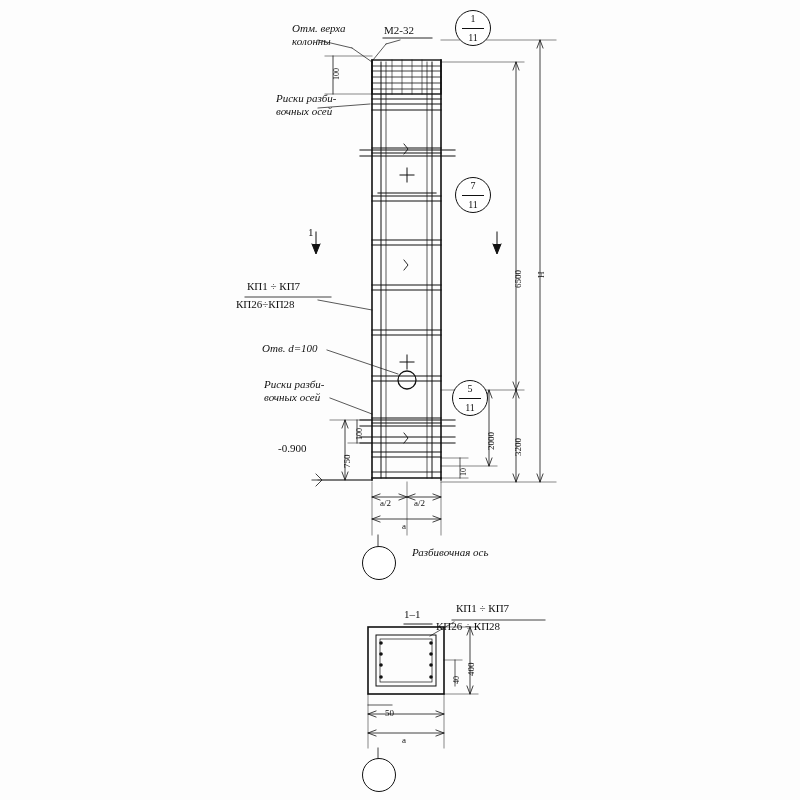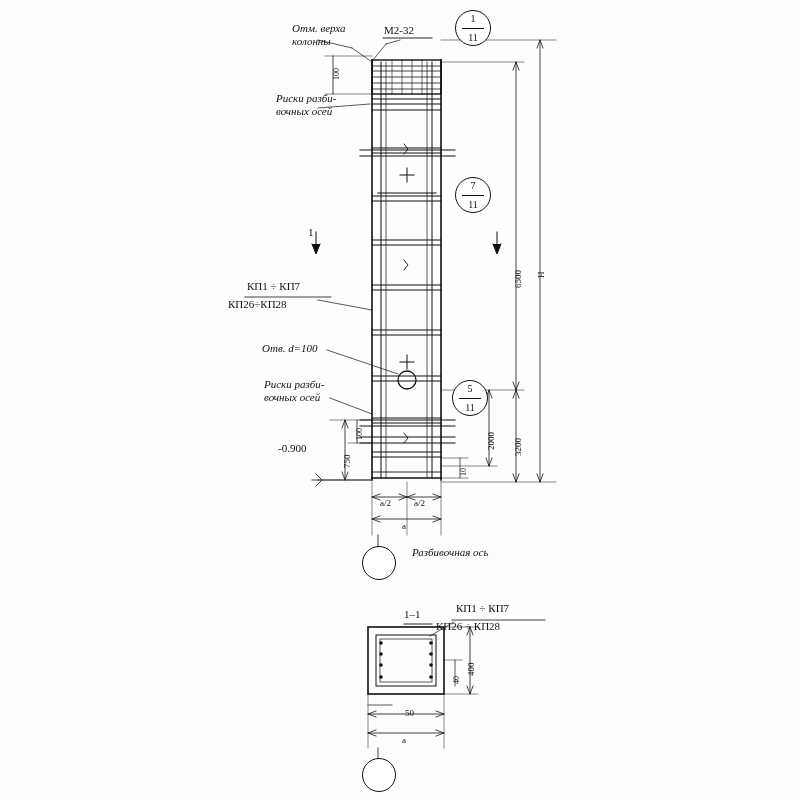--- a/index.html
+++ b/index.html
@@ -231,21 +231,21 @@
 
   <div class="plain-bubble" style="left:362px;top:546px;width:32px;height:32px;"></div>
   <div class="plain-bubble" style="left:362px;top:758px;width:32px;height:32px;"></div>
 
   <div class="lbl" style="left:250px;top:22px;margin-left:42px;">Отм. верха
 колонны</div>
   <div class="lbl up" style="left:384px;top:24px;">М2-32</div>
   <div class="lbl" style="left:276px;top:92px;">Риски разби-
 вочных осей</div>
   <div class="lbl up" style="left:247px;top:280px;">КП1 ÷ КП7</div>
-  <div class="lbl up" style="left:228px;top:298px;">КП26÷КП28</div>
+  <div class="lbl up" style="left:236px;top:298px;">КП26÷КП28</div>
   <div class="lbl" style="left:262px;top:342px;font-style:italic;">Отв. d=100</div>
   <div class="lbl" style="left:264px;top:378px;">Риски разби-
 вочных осей</div>
   <div class="lbl up" style="left:278px;top:442px;">-0.900</div>
   <div class="lbl" style="left:412px;top:546px;">Разбивочная ось</div>
   <div class="lbl up" style="left:308px;top:226px;">1</div>
 
   <div class="lbl up tiny rot" style="left:332px;top:80px;transform:rotate(-90deg);">100</div>
   <div class="lbl up small rot" style="left:536px;top:278px;transform:rotate(-90deg);">H</div>
   <div class="lbl up small rot" style="left:513px;top:288px;transform:rotate(-90deg);">6500</div>
@@ -256,16 +256,16 @@
   <div class="lbl up tiny rot" style="left:459px;top:476px;transform:rotate(-90deg);">10</div>
   <div class="lbl up small" style="left:380px;top:498px;">a/2</div>
   <div class="lbl up small" style="left:414px;top:498px;">a/2</div>
   <div class="lbl up small" style="left:402px;top:521px;">a</div>
 
   <div class="lbl up" style="left:404px;top:608px;">1–1</div>
   <div class="lbl up" style="left:456px;top:602px;">КП1 ÷ КП7</div>
   <div class="lbl up" style="left:436px;top:620px;">КП26 ÷ КП28</div>
   <div class="lbl up small rot" style="left:466px;top:676px;transform:rotate(-90deg);">400</div>
   <div class="lbl up tiny rot" style="left:452px;top:684px;transform:rotate(-90deg);">40</div>
-  <div class="lbl up small" style="left:396px;top:708px;padding-left:9px;">50</div>
+  <div class="lbl up small" style="left:376px;top:708px;padding-left:9px;">50</div>
   <div class="lbl up small" style="left:402px;top:735px;">a</div>
 
 </div>
 
 </body></html>

